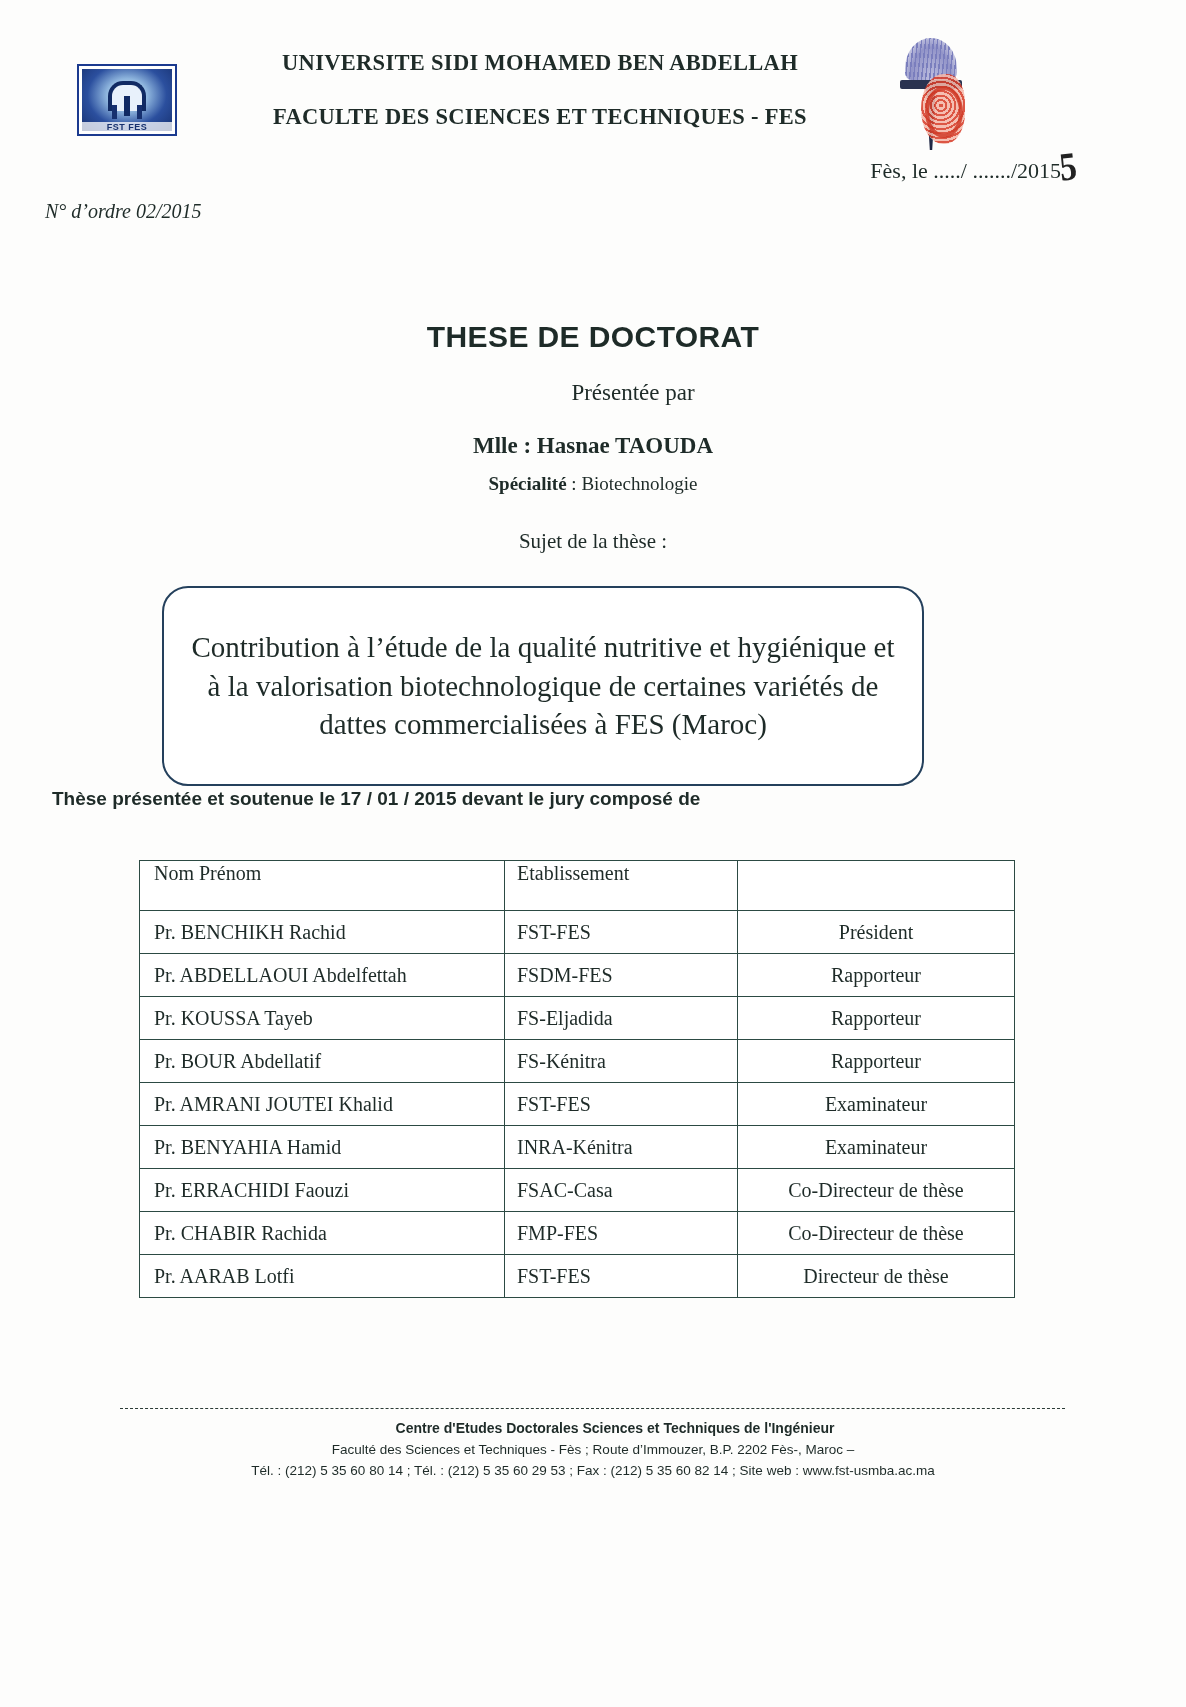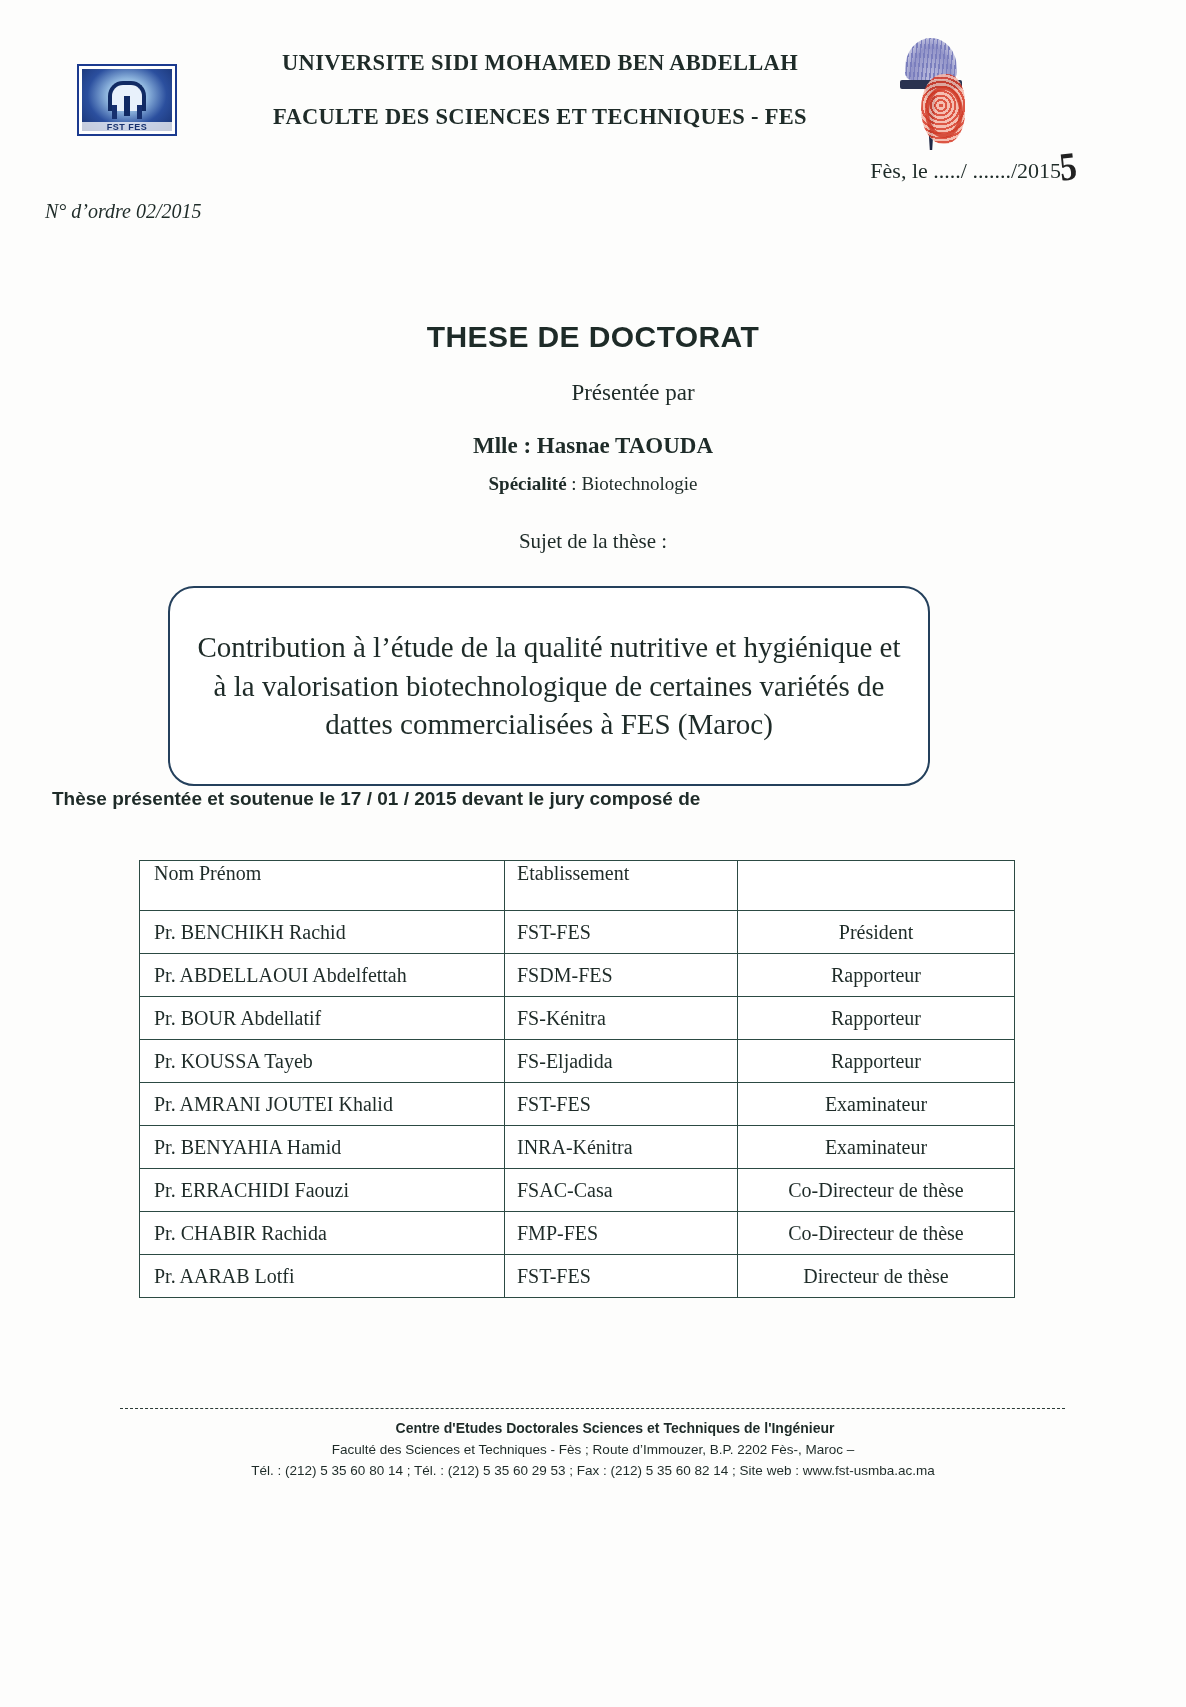--- a/index.html
+++ b/index.html
@@ -219,21 +219,21 @@
     position: absolute;
     left: 0; top: 529px;
     width: 1186px;
     text-align: center;
     font-size: 21px;
   }
 
   
   .title-box {
     position: absolute;
-    left: 168px; top: 586px;
+    left: 162px; top: 586px;
     width: 758px;
     height: 196px;
     border: 2px solid #24405c;
     border-radius: 26px;
     display: flex;
     align-items: center;
     justify-content: center;
     background: #ffffff;
   }
   .title-box .txt {
@@ -359,27 +359,27 @@
         <td class="col-name">Pr. BENCHIKH Rachid</td>
         <td class="col-estab">FST-FES</td>
         <td class="col-role">Président</td>
       </tr>
       <tr>
         <td class="col-name">Pr. ABDELLAOUI Abdelfettah</td>
         <td class="col-estab">FSDM-FES</td>
         <td class="col-role">Rapporteur</td>
       </tr>
       <tr>
+        <td class="col-name">Pr. KOUSSA Tayeb</td>
+        <td class="col-estab">FS-Eljadida</td>
+        <td class="col-role">Rapporteur</td>
+      </tr>
+      <tr>
         <td class="col-name">Pr. BOUR Abdellatif</td>
         <td class="col-estab">FS-Kénitra</td>
-        <td class="col-role">Rapporteur</td>
-      </tr>
-      <tr>
-        <td class="col-name">Pr. KOUSSA Tayeb</td>
-        <td class="col-estab">FS-Eljadida</td>
         <td class="col-role">Rapporteur</td>
       </tr>
       <tr>
         <td class="col-name">Pr. AMRANI JOUTEI Khalid</td>
         <td class="col-estab">FST-FES</td>
         <td class="col-role">Examinateur</td>
       </tr>
       <tr>
         <td class="col-name">Pr. BENYAHIA Hamid</td>
         <td class="col-estab">INRA-Kénitra</td>

